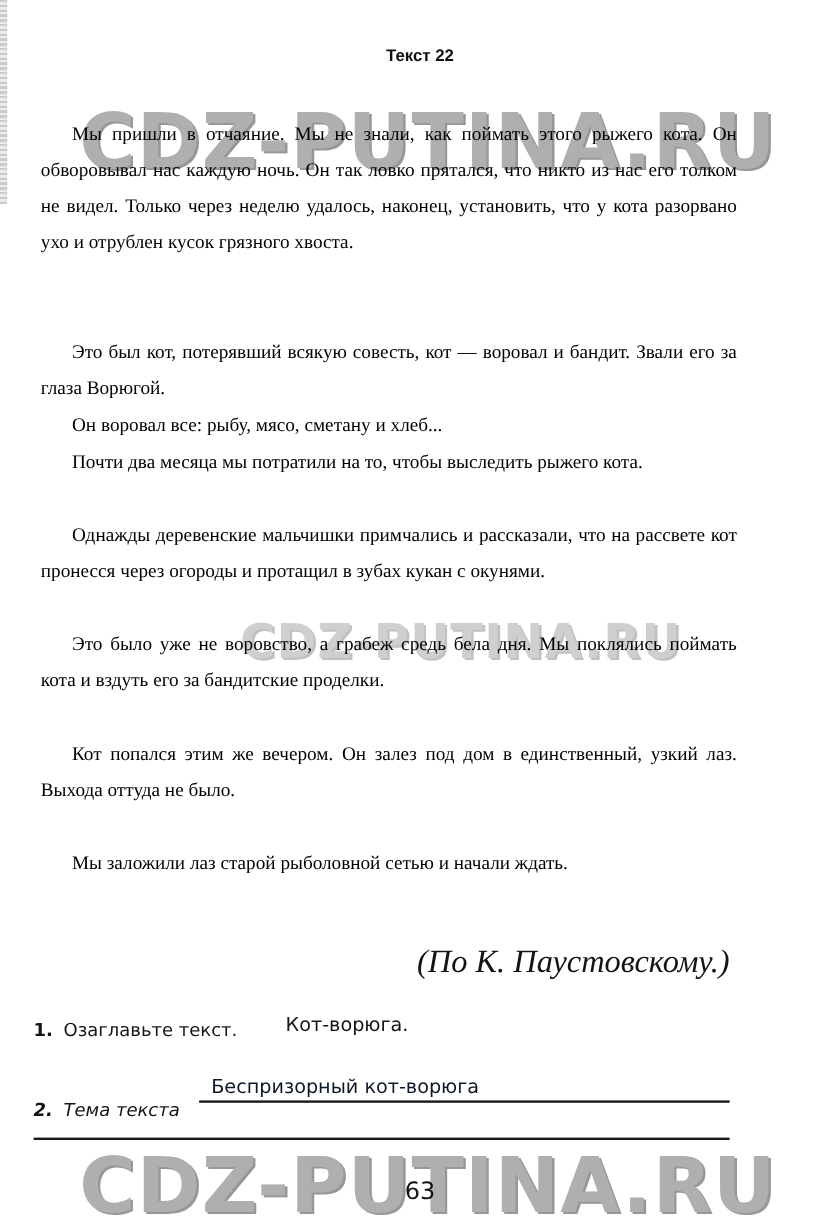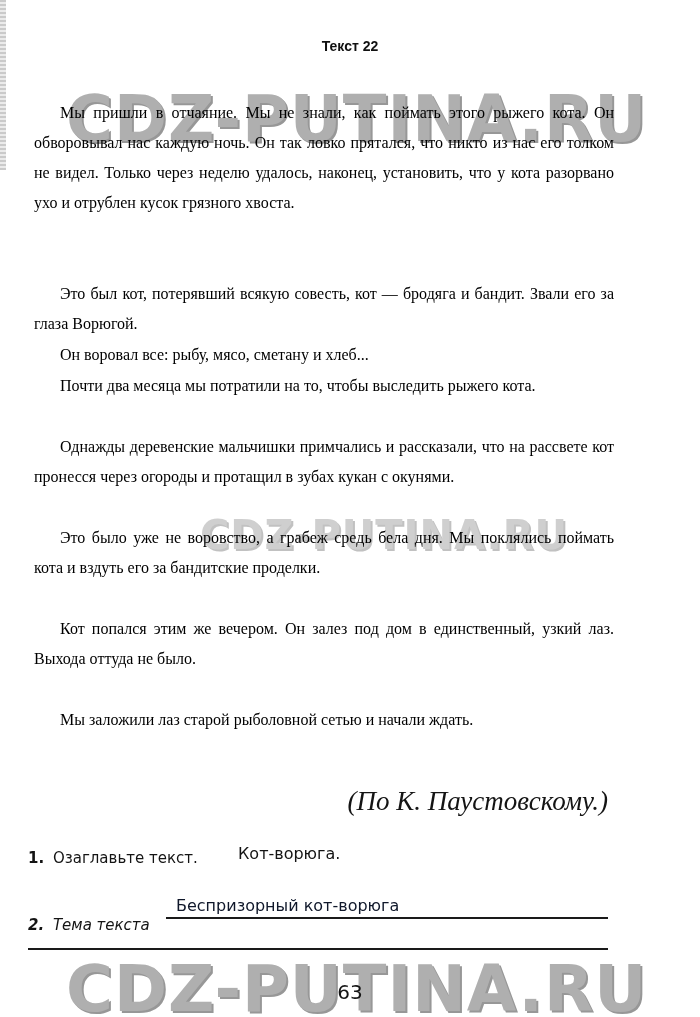--- a/index.html
+++ b/index.html
@@ -148,21 +148,21 @@
 <div class="scan-edge"></div>
 
 <div class="watermark wm-top">CDZ-PUTINA.RU</div>
 <div class="watermark wm-mid">CDZ-PUTINA.RU</div>
 <div class="watermark wm-bottom">CDZ-PUTINA.RU</div>
 
 <div class="title">Текст 22</div>
 
 <div class="text-body">
   <p class="para p1">Мы пришли в отчаяние. Мы не знали, как поймать этого рыжего кота. Он обворовывал нас каждую ночь. Он так ловко прятался, что никто из нас его толком не видел. Только через неделю удалось, наконец, установить, что у кота разорвано ухо и отрублен кусок грязного хвоста.</p>
-  <p class="para p2">Это был кот, потерявший всякую совесть, кот — бродяга и бандит. Звали его за глаза Ворюгой.</p>
+  <p class="para p2">Это был кот, потерявший всякую совесть, кот — воровал и бандит. Звали его за глаза Ворюгой.</p>
   <p class="para p3">Он воровал все: рыбу, мясо, сметану и хлеб...</p>
   <p class="para p4">Почти два месяца мы потратили на то, чтобы выследить рыжего кота.</p>
   <p class="para p5">Однажды деревенские мальчишки примчались и рассказали, что на рассвете кот пронесся через огороды и протащил в зубах кукан с окунями.</p>
   <p class="para p6">Это было уже не воровство, а грабеж средь бела дня. Мы поклялись поймать кота и вздуть его за бандитские проделки.</p>
   <p class="para p7">Кот попался этим же вечером. Он залез под дом в единственный, узкий лаз. Выхода оттуда не было.</p>
   <p class="para p8">Мы заложили лаз старой рыболовной сетью и начали ждать.</p>
 </div>
 
 <div class="attribution">(По К. Паустовскому.)</div>
 

